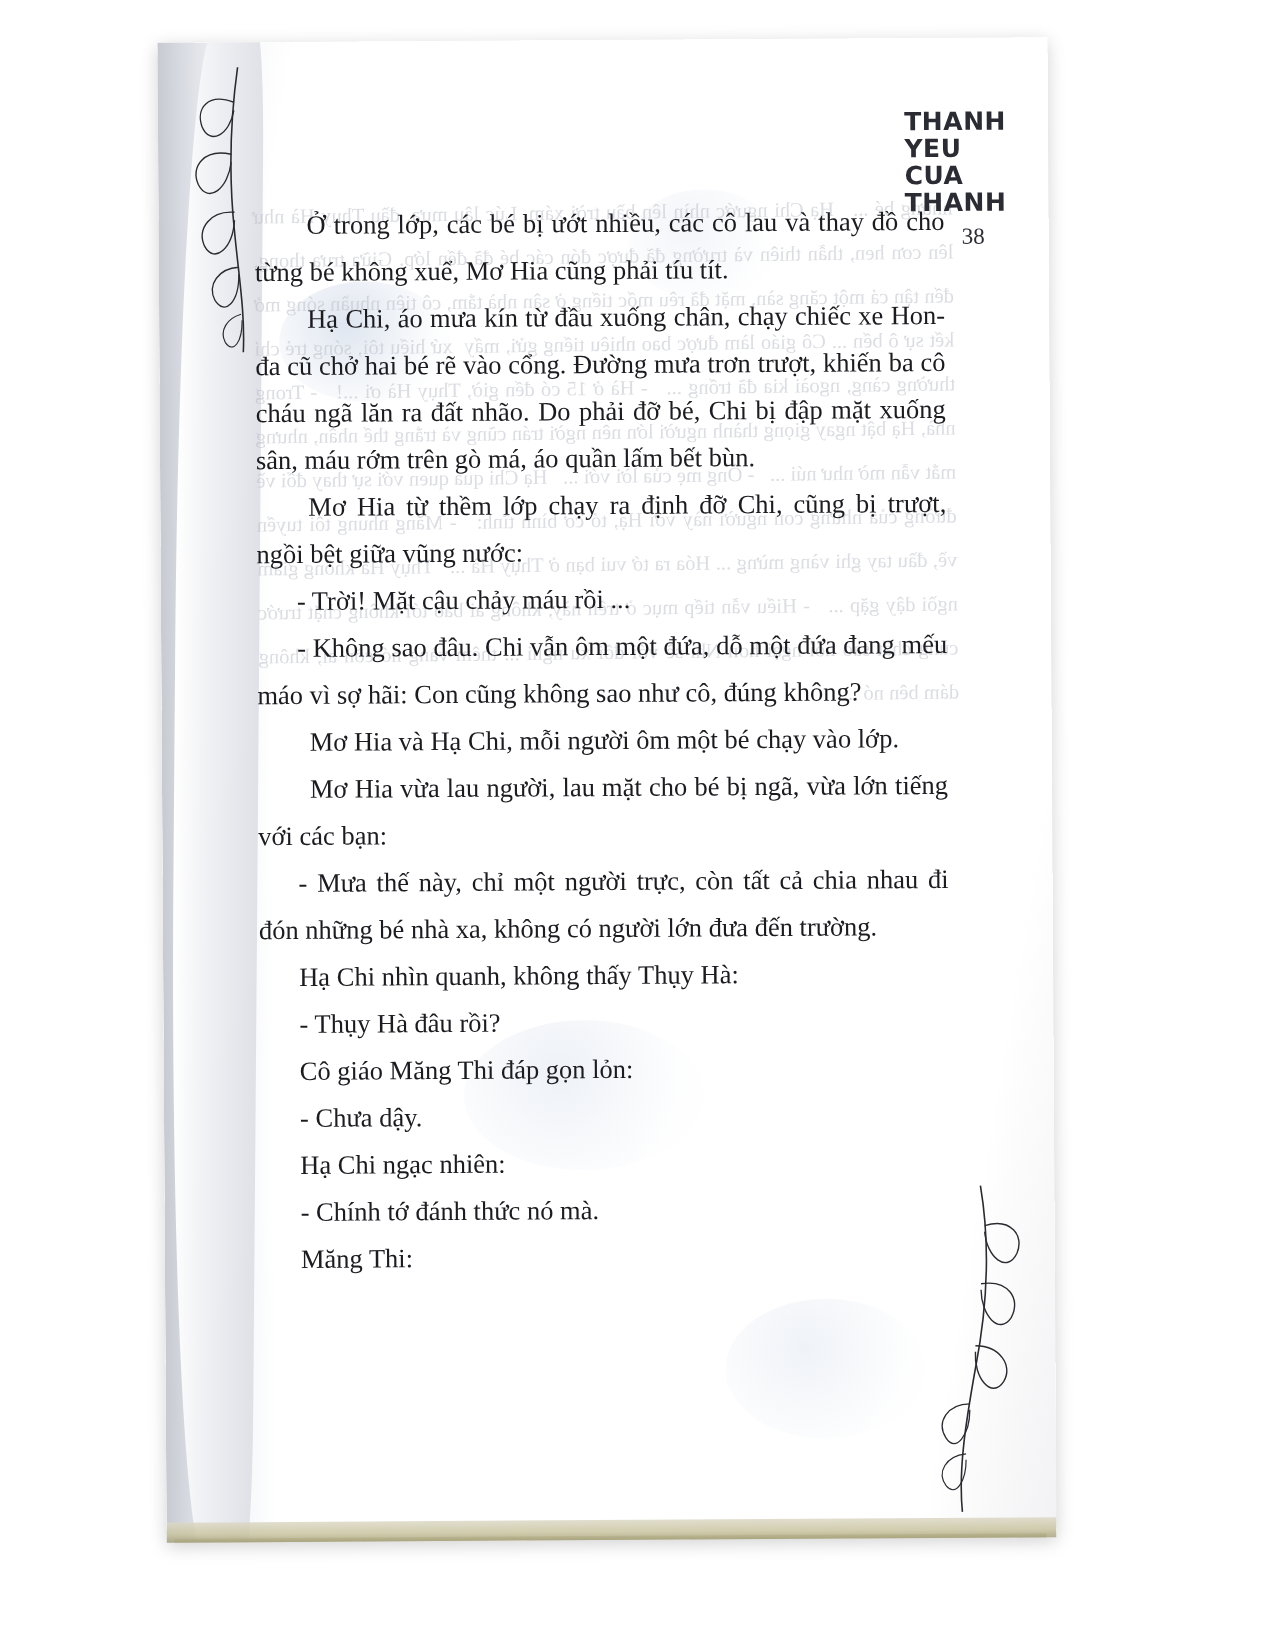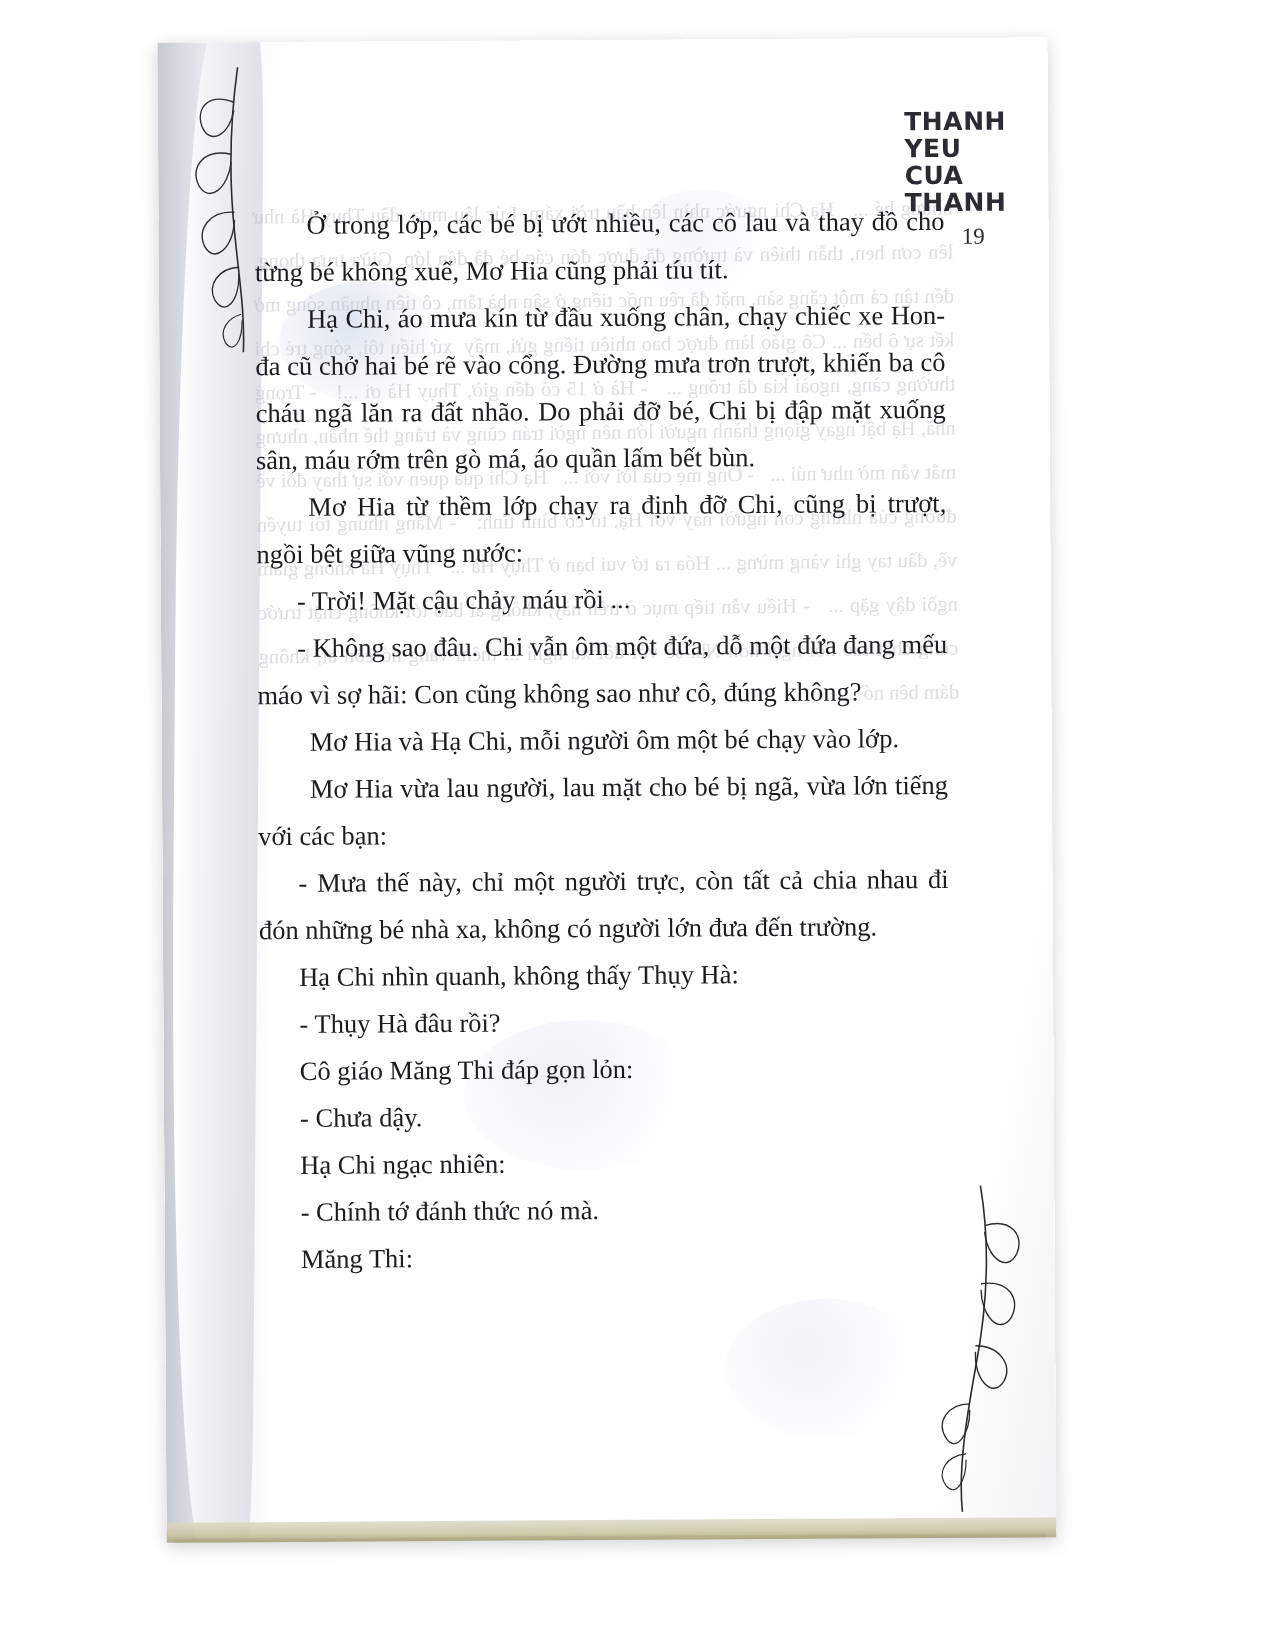--- a/index.html
+++ b/index.html
@@ -184,21 +184,21 @@
     <path d="M70 276 C50 278, 40 294, 50 308 C60 320, 70 302, 70 282" stroke="#2a2a30" stroke-width="1.2" fill="none"></path>
   </svg>
 
   <div id="chapter-mark">
     <div>THANH</div>
     <div>YEU</div>
     <div>CUA</div>
     <div>THANH</div>
   </div>
 
-  <div id="page-number">19</div>
+  <div id="page-number">38</div>
 
   <div id="body-text">
       <p class="">Ở trong lớp, các bé bị ướt nhiều, các cô lau và thay đồ cho từng bé không xuể, Mơ Hia cũng phải tíu tít.</p>
       <p class="">Hạ Chi, áo mưa kín từ đầu xuống chân, chạy chiếc xe Hon-đa cũ chở hai bé rẽ vào cổng. Đường mưa trơn trượt, khiến ba cô cháu ngã lăn ra đất nhão. Do phải đỡ bé, Chi bị đập mặt xuống sân, máu rớm trên gò má, áo quần lấm bết bùn.</p>
       <p class="">Mơ Hia từ thềm lớp chạy ra định đỡ Chi, cũng bị trượt, ngồi bệt giữa vũng nước:</p>
       <p class="dialog">- Trời! Mặt cậu chảy máu rồi ...</p>
       <p class="dialog">- Không sao đâu. Chi vẫn ôm một đứa, dỗ một đứa đang mếu máo vì sợ hãi: Con cũng không sao như cô, đúng không?</p>
       <p class="">Mơ Hia và Hạ Chi, mỗi người ôm một bé chạy vào lớp.</p>
       <p class="">Mơ Hia vừa lau người, lau mặt cho bé bị ngã, vừa lớn tiếng với các bạn:</p>
       <p class="dialog">- Mưa thế này, chỉ một người trực, còn tất cả chia nhau đi đón những bé nhà xa, không có người lớn đưa đến trường.</p>

